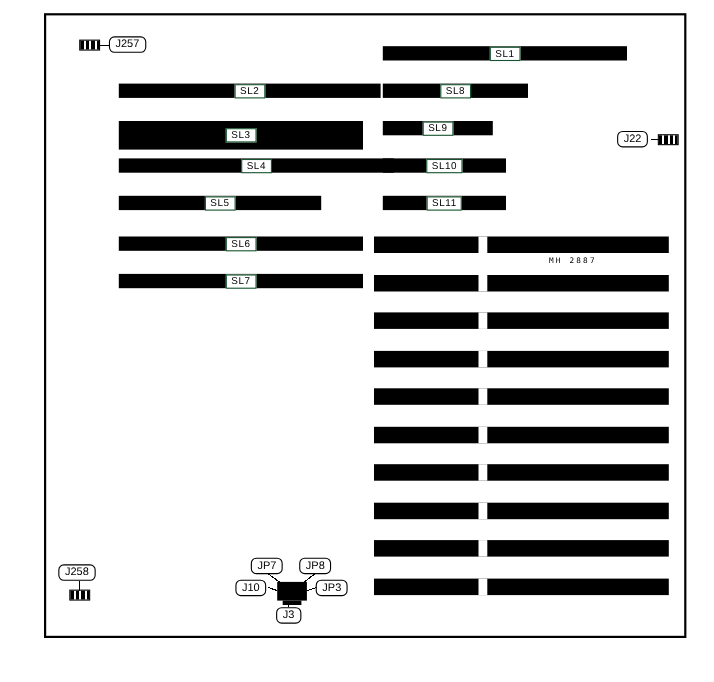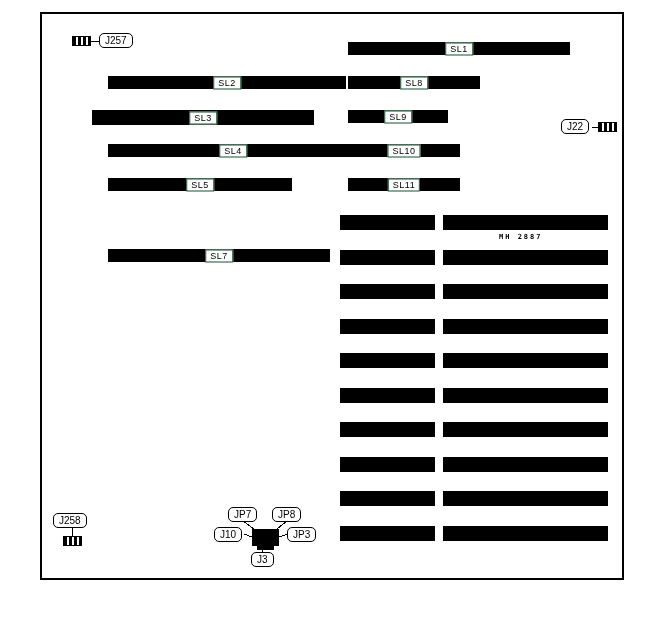--- a/index.html
+++ b/index.html
@@ -25,21 +25,20 @@
   }
 
   
   .membar { position:absolute; left:340px; width:268px; height:15px; background:#000; }
   .membar .notch { position:absolute; left:95px; top:0; width:8px; height:100%; background:#fff; display:block; }
 
   .mh-label {
     position:absolute; left:499px; top:233px;
     font-size:7px; letter-spacing:2px; font-family:"DejaVu Sans Mono", monospace;
     white-space:nowrap;
-    font-weight:bold;
   }
 
   
   .jlabel {
     position:absolute; background:#fff; border:1px solid #000; border-radius:5px;
     font-size:10px; line-height:13px; height:15px; padding:0 5px;
     white-space:nowrap; 
   }
 
   
@@ -69,28 +68,31 @@
     <line x1="288" y1="534" x2="279" y2="537" stroke="#000" stroke-width="1"></line>
     <line x1="262" y1="552" x2="264" y2="546" stroke="#000" stroke-width="1"></line>
   </svg>
 
   <div class="slot" style="left:348px;top:42px;width:222px;height:13px">
     <span class="slot-label">SL1</span>
   </div>
   <div class="slot" style="left:108px;top:76px;width:238px;height:13px">
     <span class="slot-label">SL2</span>
   </div>
-  <div class="slot" style="left:92px;top:110px;width:222px;height:15px">
+  <div class="slot" style="left:108px;top:110px;width:222px;height:26px">
     <span class="slot-label">SL3</span>
   </div>
   <div class="slot" style="left:108px;top:144px;width:250px;height:13px">
     <span class="slot-label">SL4</span>
   </div>
   <div class="slot" style="left:108px;top:178px;width:184px;height:13px">
     <span class="slot-label">SL5</span>
+  </div>
+  <div class="slot" style="left:108px;top:215px;width:222px;height:13px">
+    <span class="slot-label">SL6</span>
   </div>
   <div class="slot" style="left:108px;top:249px;width:222px;height:13px">
     <span class="slot-label">SL7</span>
   </div>
   <div class="slot" style="left:348px;top:76px;width:132px;height:13px">
     <span class="slot-label">SL8</span>
   </div>
   <div class="slot" style="left:348px;top:110px;width:100px;height:13px">
     <span class="slot-label">SL9</span>
   </div>

